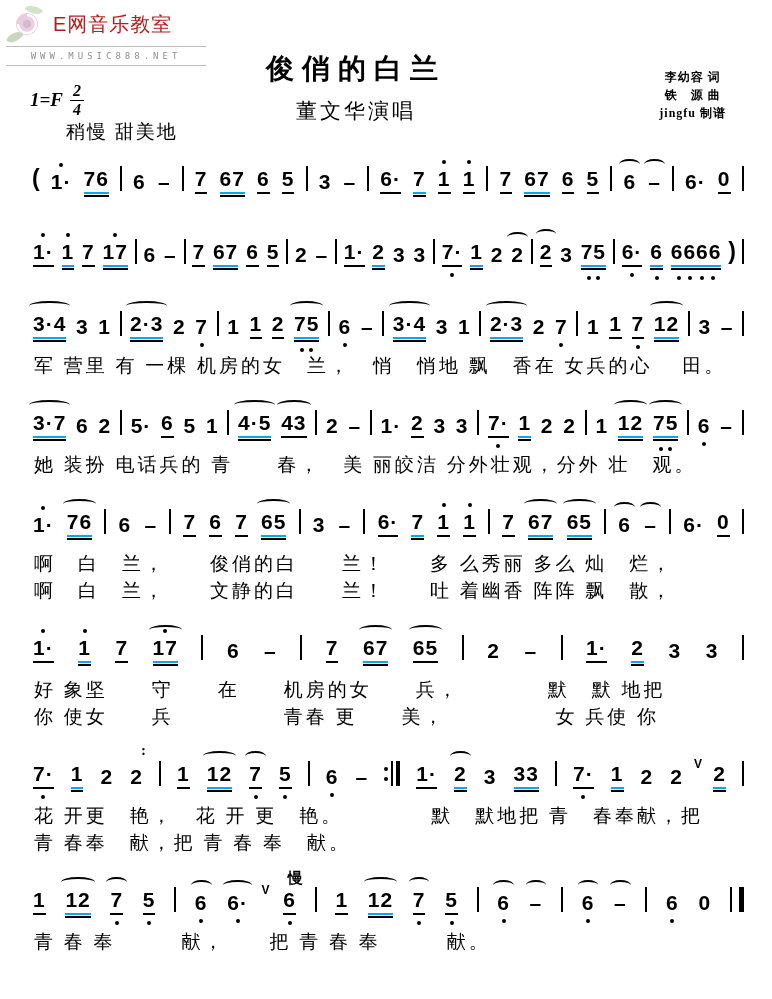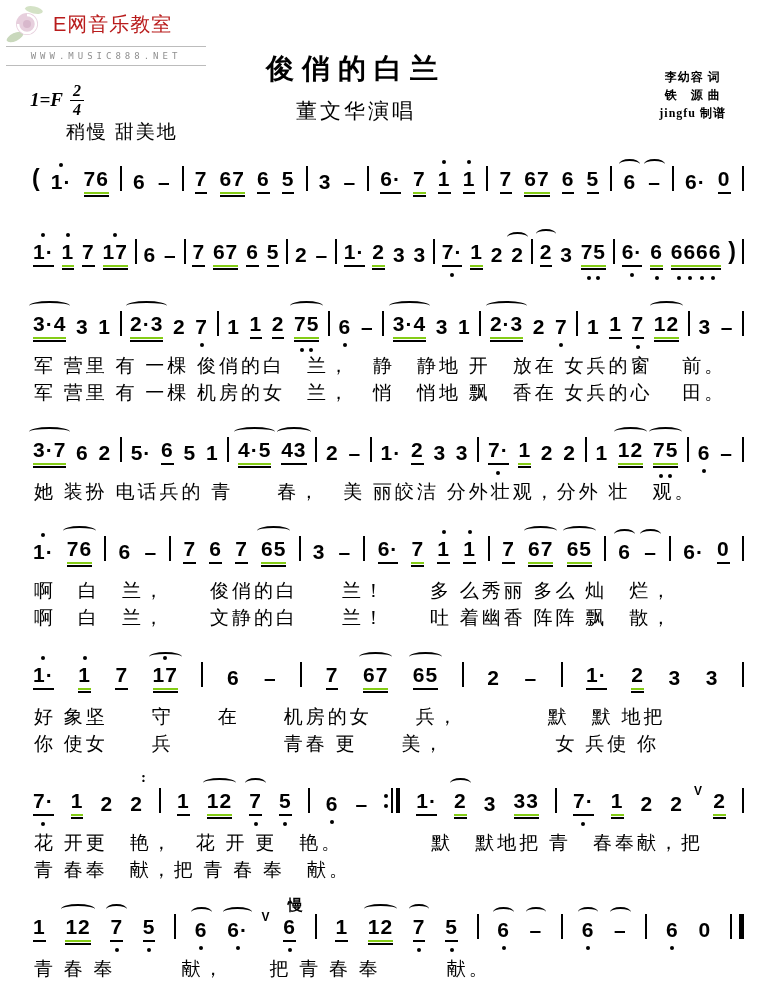--- a/index.html
+++ b/index.html
@@ -24,21 +24,21 @@
   .frac .num{border-bottom:1.5px solid #000;padding:0 3px;}
   .frac .den{padding:0 3px;}
   .tempo{position:absolute;left:30px;top:119px;font-size:19px;letter-spacing:2px;margin-left:36px;}
   
   .sheet{padding:0 26px 0 30px;}
   .system{position:relative;margin-bottom:16px;}
   .nrow{display:flex;justify-content:space-between;align-items:flex-end;padding:15px 2px 13px;}
   .note{position:relative;display:inline-block;font:700 21px "Liberation Sans",sans-serif;padding:0 1px;}
   .note .txt{display:inline-block;position:relative;letter-spacing:1px;}
   .u1 .txt{border-bottom:2px solid #000;padding-bottom:1px;}
-  .u2 .txt{border-bottom:2px solid #84cc16;padding-bottom:1px;}
+  .u2 .txt{border-bottom:2px solid #0ea5e9;padding-bottom:1px;}
   .u2 .txt::after{content:"";position:absolute;left:0;right:0;bottom:-5px;height:2px;background:#000;}
   .dot{position:absolute;width:4px;height:4px;border-radius:50%;background:#000;left:50%;transform:translateX(-50%);}
   .dot.hi{top:-7px;}
   .dot.lo{bottom:-8px;}
   .u1 .dot.lo{bottom:-10px;}
   .u2 .dot.lo{bottom:-13px;}
   .arc{position:absolute;left:-3px;right:-3px;top:-11px;height:8px;
        border-top:2px solid #000;border-radius:100% 100% 0 0;}
   .bar{width:2px;height:25px;background:#000;align-self:center;margin-bottom:3px;}
   .fbar{width:7px;height:25px;border-left:2px solid #000;border-right:5px solid #000;align-self:center;margin-bottom:3px;}
@@ -196,21 +196,20 @@
           <span class="bar"></span>
           <span class="note u0"><b class="txt">1</b></span>
           <span class="note u1"><b class="txt">1</b></span>
           <span class="note u1"><b class="txt">7</b><i class="dot lo"></i></span>
           <span class="note u2"><i class="arc"></i><b class="txt">12</b></span>
           <span class="bar"></span>
           <span class="note u0"><b class="txt">3</b></span>
           <span class="note u0"><b class="txt">–</b></span>
           <span class="bar"></span>
         </div>
-        <div class="lyrics">军 营里 有 一棵 俊俏的白　兰，　静　静地 开　放在 女兵的窗　 前。</div>
         <div class="lyrics">军 营里 有 一棵 机房的女　兰，　悄　悄地 飘　香在 女兵的心　 田。</div>
       </div>
       <div class="system">
         <div class="nrow">
           <span class="note u2"><i class="arc"></i><b class="txt">3·7</b></span>
           <span class="note u0"><b class="txt">6</b></span>
           <span class="note u0"><b class="txt">2</b></span>
           <span class="bar"></span>
           <span class="note u0"><b class="txt">5·</b></span>
           <span class="note u1"><b class="txt">6</b></span>

